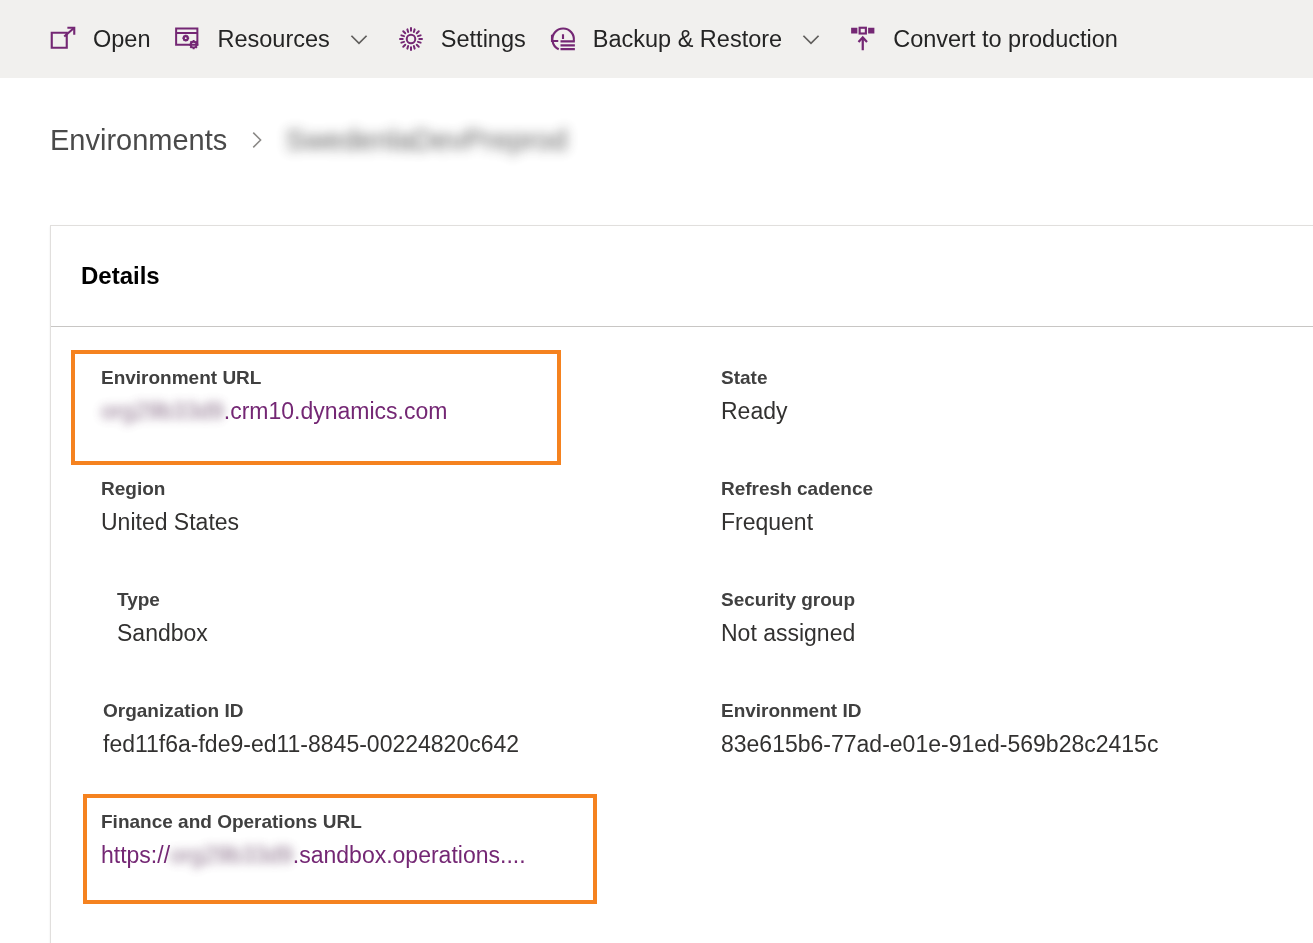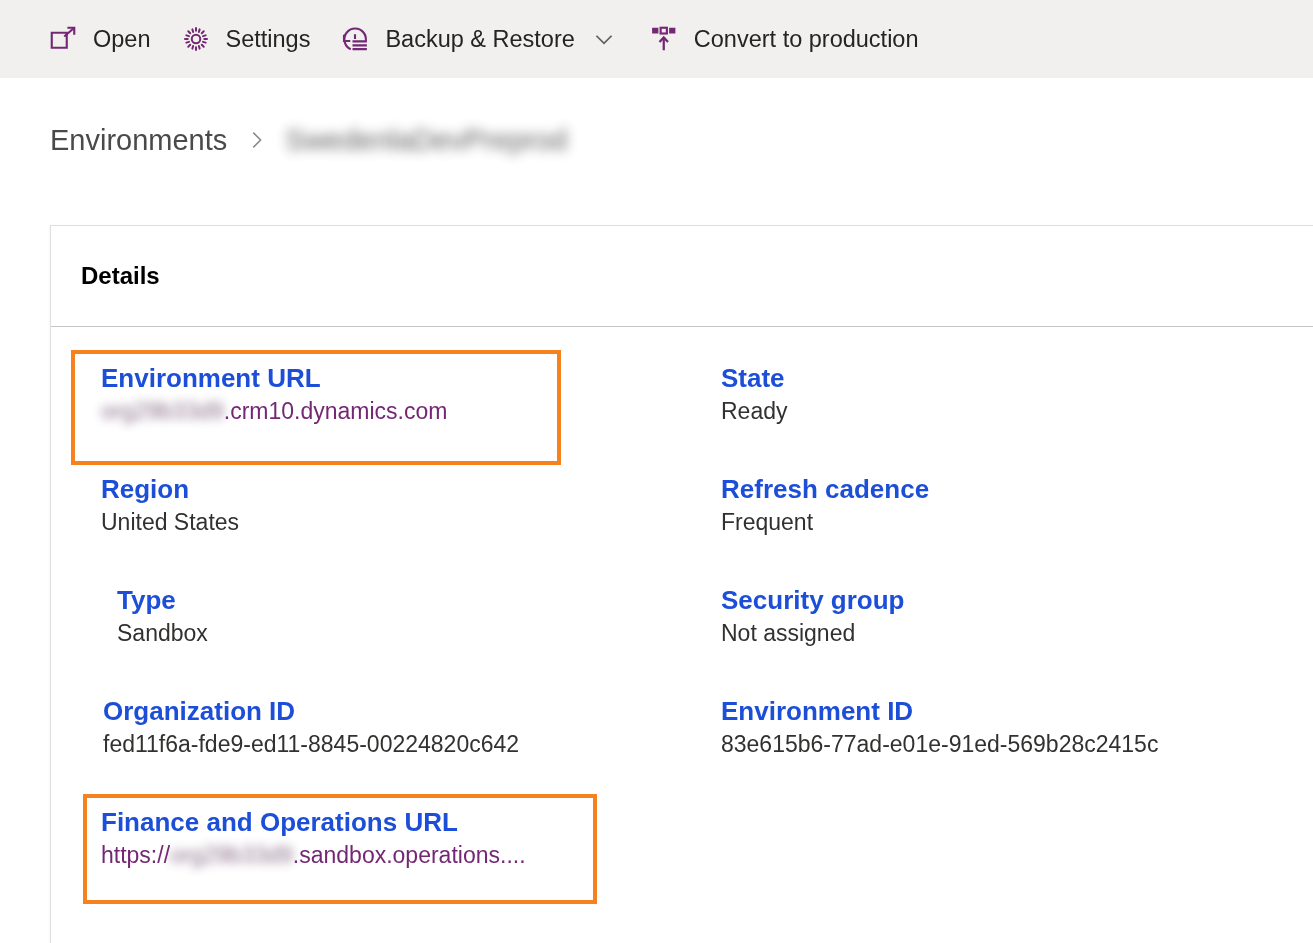--- a/index.html
+++ b/index.html
@@ -14,21 +14,21 @@
 
   
   .commandbar {
     position: absolute;
     left: 0; top: 0;
     width: 1313px; height: 78px;
     background: #F1F0EE;
     display: flex;
     align-items: center;
     padding-left: 36px;
-    gap: 8px;
+    gap: 0px;
   }
   .cmd-item {
     display: flex;
     align-items: center;
     height: 78px;
     padding: 0 10px;
     cursor: pointer;
     user-select: none;
   }
   .cmd-icon {
@@ -109,23 +109,23 @@
     position: relative;
     padding: 0;
   }
 
   
   .col-left  { position: absolute; left: 50px;  top: 0; width: 560px; }
   .col-right { position: absolute; left: 670px; top: 0; width: 570px; }
 
   .field { position: relative; }
   .field-label {
-    font-size: 26px;
+    font-size: 19px;
     font-weight: 700;
-    color: #1d4ed8;
+    color: #404040;
     line-height: 32px;
     white-space: nowrap;
   }
   .field-value {
     font-size: 23px;
     font-weight: 400;
     color: #323130;
     line-height: 34px;
     white-space: nowrap;
   }
@@ -159,20 +159,44 @@
     <span class="cmd-icon">
       <svg width="30" height="30" viewBox="0 0 24 24" fill="none">
         <path d="M3 7 H15 V19 H3 Z" stroke="#742774" stroke-width="1.7"></path>
         <path d="M13 10 L21 3" stroke="#742774" stroke-width="1.7"></path>
         <path d="M15.5 3 H21 V8.5" stroke="#742774" stroke-width="1.7" fill="none"></path>
       </svg>
     </span>
     <span class="cmd-label">Open</span>
   </div>
 
+  <div class="cmd-item">
+    <span class="cmd-icon">
+      <svg width="30" height="30" viewBox="0 0 24 24" fill="none">
+        <path d="M2.5 3.5 H19.5 V16.5 H2.5 Z" stroke="#742774" stroke-width="1.6"></path>
+        <path d="M2.5 7.2 H19.5" stroke="#742774" stroke-width="1.6"></path>
+        <g stroke="#742774" stroke-width="1.5" fill="none">
+          <circle cx="10.2" cy="11.3" r="1.5"></circle>
+          <path d="M10.2 8.6 v1.1 M10.2 12.9 v1.1 M7.5 11.3 h1.1 M11.8 11.3 h1.1
+                   M8.3 9.4 l0.8 0.8 M11.3 12.4 l0.8 0.8 M12.1 9.4 l-0.8 0.8 M9.1 12.4 l-0.8 0.8"></path>
+        </g>
+        <g stroke="#742774" stroke-width="1.5" fill="none">
+          <circle cx="16.5" cy="16.5" r="2.3"></circle>
+          <path d="M16.5 12.8 v1.4 M16.5 18.8 v1.4 M12.8 16.5 h1.4 M18.8 16.5 h1.4
+                   M13.9 13.9 l1 1 M18.1 18.1 l1 1 M19.1 13.9 l-1 1 M14.9 18.1 l-1 1"></path>
+        </g>
+      </svg>
+    </span>
+    <span class="cmd-label">Resources</span>
+    <span class="cmd-chev">
+      <svg width="26" height="26" viewBox="0 0 24 24" fill="none">
+        <path d="M5 9 L12 16 L19 9" stroke="#605E5C" stroke-width="1.6"></path>
+      </svg>
+    </span>
+  </div>
 
   <div class="cmd-item">
     <span class="cmd-icon">
       <svg width="30" height="30" viewBox="0 0 24 24" fill="none">
         <g stroke="#742774" stroke-width="1.6" fill="none">
           <circle cx="12" cy="12" r="3.4"></circle>
           <path d="M12 3.2 v2.2 M12 18.6 v2.2 M3.2 12 h2.2 M18.6 12 h2.2
                    M5.8 5.8 l1.6 1.6 M16.6 16.6 l1.6 1.6 M18.2 5.8 l-1.6 1.6 M7.4 16.6 l-1.6 1.6" stroke-linecap="round"></path>
           <path d="M9.1 4.3 l0.6 2.1 M14.3 17.6 l0.6 2.1 M4.3 14.9 l2.1-0.6 M17.6 9.7 l2.1-0.6
                    M4.3 9.1 l2.1 0.6 M17.6 14.3 l2.1 0.6 M9.1 19.7 l0.6-2.1 M14.3 6.4 l0.6-2.1" stroke-linecap="round"></path>

